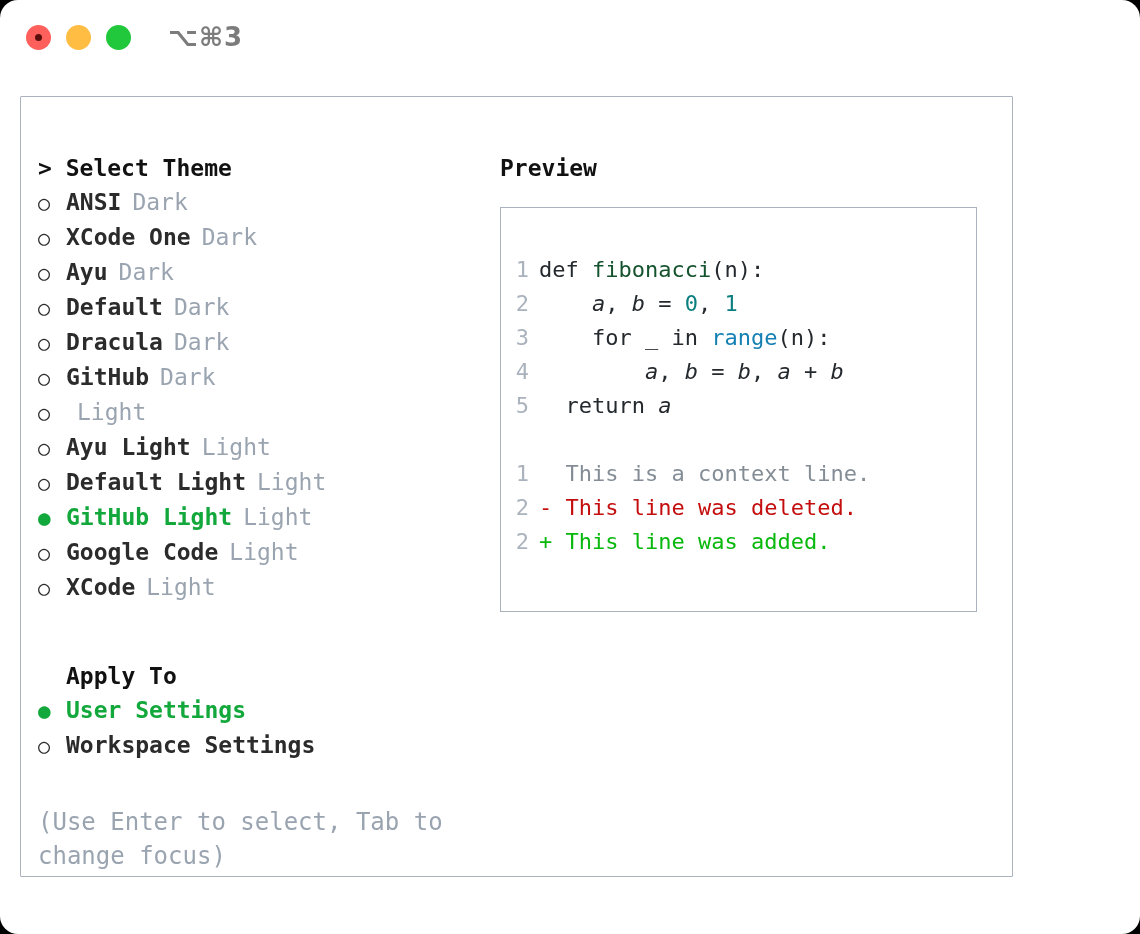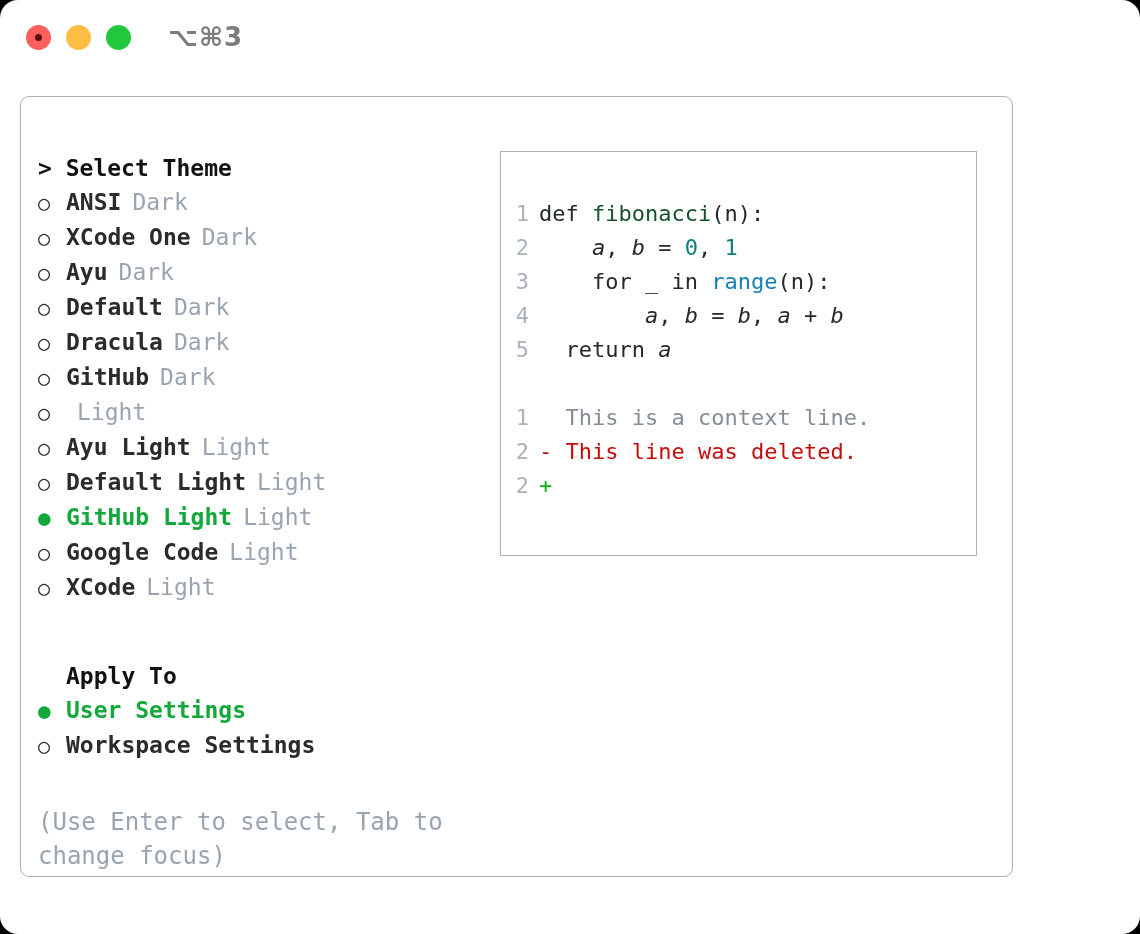--- a/index.html
+++ b/index.html
@@ -66,21 +66,21 @@
     font-family: "DejaVu Sans", sans-serif;
   }
 
   
   .panel {
     position: absolute;
     left: 20px; top: 96px;
     width: 993px;
     height: 781px;
     border: 1.6px solid #aab2bd;
-    border-radius: 9px;
+    border-radius: 1px;
     box-sizing: border-box;
   }
 
   
   .left-col {
     position: absolute;
     left: 17px; top: 54px;
     width: 430px;
   }
 
@@ -209,31 +209,32 @@
           <div class="opt-row"><span class="bullet sel">●</span><span class="opt-name sel">User Settings</span></div>
           <div class="opt-row"><span class="bullet">○</span><span class="opt-name">Workspace Settings</span></div>
         </div>
 
       <div class="spacer-md"></div>
 
       <div class="hint">(Use Enter to select, Tab to change focus)</div>
     </div>
 
     <div class="right-col">
+      <div class="preview-title">Preview</div>
       <div class="code-box">
         <div id="code-lines">
             <div class="code-line"><span class="lno">1</span><span><span class="code-txt">def </span><span class="tok-fn">fibonacci</span><span class="code-txt">(n):</span></span></div>
             <div class="code-line"><span class="lno">2</span><span><span class="code-txt">    </span><span class="code-txt tok-var">a</span><span class="code-txt">, </span><span class="code-txt tok-var">b</span><span class="code-txt"> = </span><span class="tok-num">0</span><span class="code-txt">, </span><span class="tok-num">1</span></span></div>
             <div class="code-line"><span class="lno">3</span><span><span class="code-txt">    for _ in </span><span class="tok-call">range</span><span class="code-txt">(n):</span></span></div>
             <div class="code-line"><span class="lno">4</span><span><span class="code-txt">        </span><span class="code-txt tok-var">a</span><span class="code-txt">, </span><span class="code-txt tok-var">b</span><span class="code-txt"> = </span><span class="code-txt tok-var">b</span><span class="code-txt">, </span><span class="code-txt tok-var">a</span><span class="code-txt"> + </span><span class="code-txt tok-var">b</span></span></div>
             <div class="code-line"><span class="lno">5</span><span><span class="code-txt">  return </span><span class="code-txt tok-var">a</span></span></div>
           </div>
         <div class="gap-line"></div>
         <div id="diff-lines">
             <div class="code-line"><span class="lno">1</span><span class="diff-ctx">  </span><span class="diff-ctx">This is a context line.</span></div>
             <div class="code-line"><span class="lno">2</span><span class="diff-del">- </span><span class="diff-del">This line was deleted.</span></div>
-            <div class="code-line"><span class="lno">2</span><span class="diff-add">+ </span></div>
+            <div class="code-line"><span class="lno">2</span><span class="diff-add">+ </span><span class="diff-add">This line was added.</span></div>
           </div>
       </div>
     </div>
 
   </div>
 </div>
 
 </body></html>

